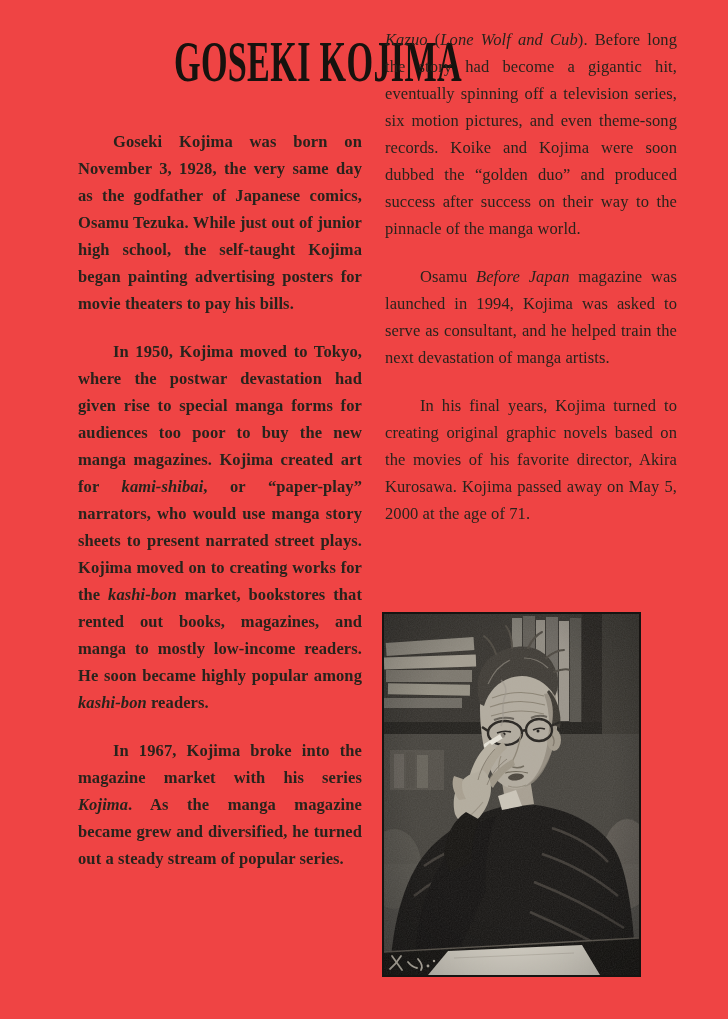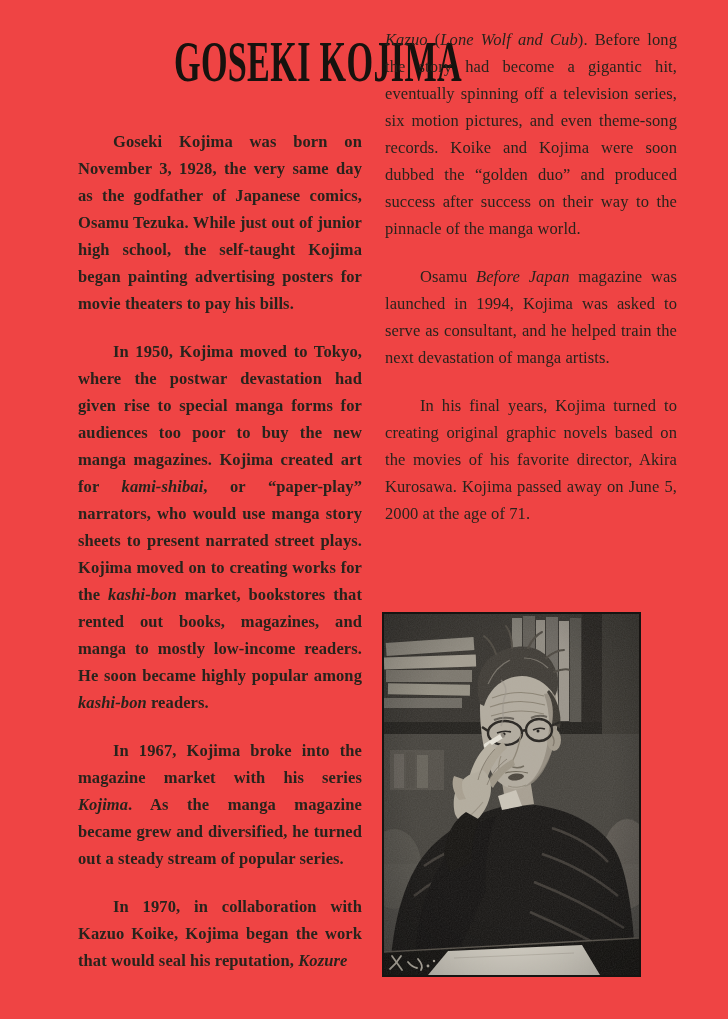--- a/index.html
+++ b/index.html
@@ -54,26 +54,25 @@
 <body>
 
 <div class="page">
 
   <h1 class="page-title"><span class="squeeze">GOSEKI KOJIMA</span></h1>
 
   <div class="col col-left" id="col-left">
       <p class="para indent"><span>Goseki Kojima was born on November 3, 1928, the very same day as the godfather of Japanese comics, Osamu Tezuka. While just out of junior high school, the self-taught Kojima began painting advertising posters for movie theaters to pay his bills.</span></p>
       <p class="para indent"><span>In 1950, Kojima moved to Tokyo, where the postwar devastation had given rise to special manga forms for audiences too poor to buy the new manga magazines. Kojima created art for </span><i>kami-shibai</i><span>, or “paper-play” narrators, who would use manga story sheets to present narrated street plays. Kojima moved on to creating works for the </span><i>kashi-bon</i><span> market, bookstores that rented out books, magazines, and manga to mostly low-income readers. He soon became highly popular among </span><i>kashi-bon</i><span> readers.</span></p>
       <p class="para indent"><span>In 1967, Kojima broke into the magazine market with his series </span><i>Kojima</i><span>. As the manga magazine became grew and diversified, he turned out a steady stream of popular series.</span></p>
-      <p class="para indent"><span>In 1970, in collaboration with Kazuo Koike, Kojima began the work that would seal his reputation, </span><i>Kozure</i></p>
     </div>
   <div class="col col-right" id="col-right">
       <p class="para"><i>Kazuo</i><span> (</span><i>Lone Wolf and Cub</i><span>). Before long the story had become a gigantic hit, eventually spinning off a television series, six motion pictures, and even theme-song records. Koike and Kojima were soon dubbed the “golden duo” and produced success after success on their way to the pinnacle of the manga world.</span></p>
       <p class="para indent"><span>Osamu </span><i>Before Japan</i><span> magazine was launched in 1994, Kojima was asked to serve as consultant, and he helped train the next devastation of manga artists.</span></p>
-      <p class="para indent"><span>In his final years, Kojima turned to creating original graphic novels based on the movies of his favorite director, Akira Kurosawa. Kojima passed away on June 5, 2000 at the age of 71.</span></p>
+      <p class="para indent"><span>In his final years, Kojima turned to creating original graphic novels based on the movies of his favorite director, Akira Kurosawa. Kojima passed away on May 5, 2000 at the age of 71.</span></p>
     </div>
 
   <figure class="photo-frame">
     <svg viewBox="0 0 255 361" preserveAspectRatio="none">
       <defs>
         <filter id="grain" x="0" y="0" width="100%" height="100%">
           <feTurbulence type="fractalNoise" baseFrequency="0.9" numOctaves="2" stitchTiles="stitch"></feTurbulence>
           <feColorMatrix type="matrix" values="0 0 0 0 0.55  0 0 0 0 0.55  0 0 0 0 0.55  0 0 0 0.6 0"></feColorMatrix>
         </filter>
         <radialGradient id="vig" cx="50%" cy="45%" r="72%">

